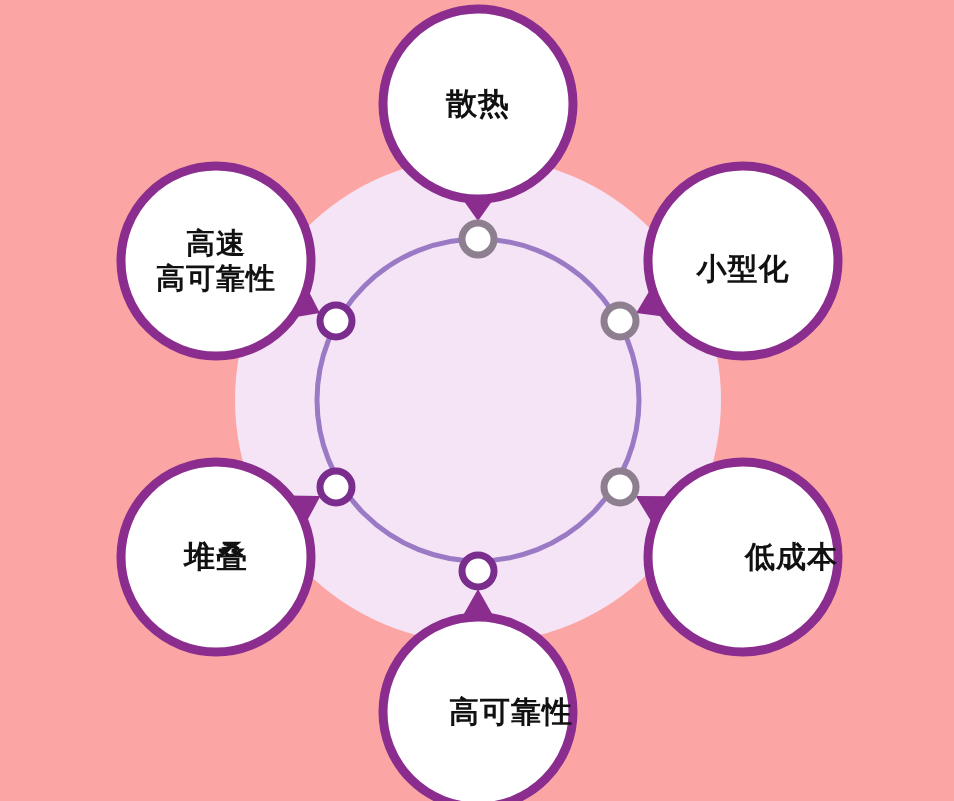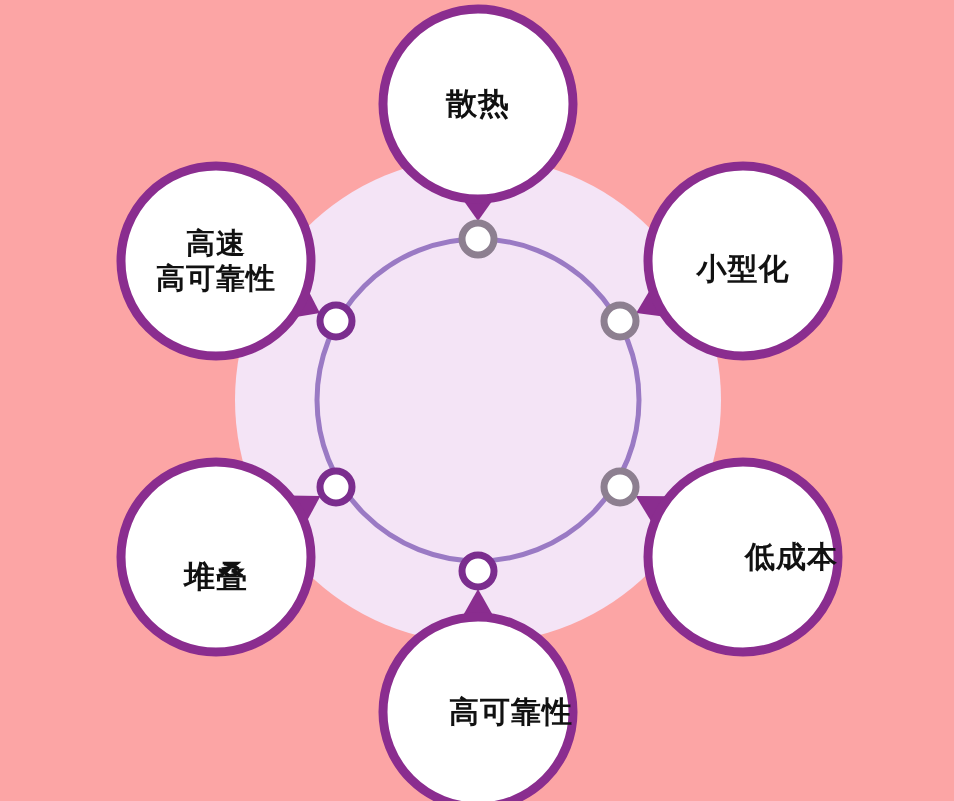--- a/index.html
+++ b/index.html
@@ -83,17 +83,17 @@
           <circle cx="336" cy="321" r="16" fill="#ffffff" stroke="#7b2d8e" stroke-width="7"></circle>
         </g>
     </g>
   </svg>
 
   <div id="label-layer">
       <div class="node-label" style="font-size: 31px; width: 190px; left: 383px; top: 85px;">散热</div>
       <div class="node-label" style="font-size: 30px; width: 190px; left: 648px; top: 242.5px; margin-top: 8px;">小型化</div>
       <div class="node-label" style="font-size: 30px; width: 190px; left: 648px; top: 538.5px; text-align: right;">低成本</div>
       <div class="node-label" style="font-size: 30px; width: 190px; left: 383px; top: 693.5px; text-align: right;">高可靠性</div>
-      <div class="node-label" style="font-size: 31px; width: 190px; left: 121px; top: 538px; margin-top: 20px;">堆叠</div>
+      <div class="node-label" style="font-size: 31px; width: 190px; left: 121px; top: 538px;">堆叠</div>
       <div class="node-label" style="font-size: 29px; width: 190px; left: 121px; top: 225.5px;">高速
 高可靠性</div>
     </div>
 </div>
 
 </body></html>

